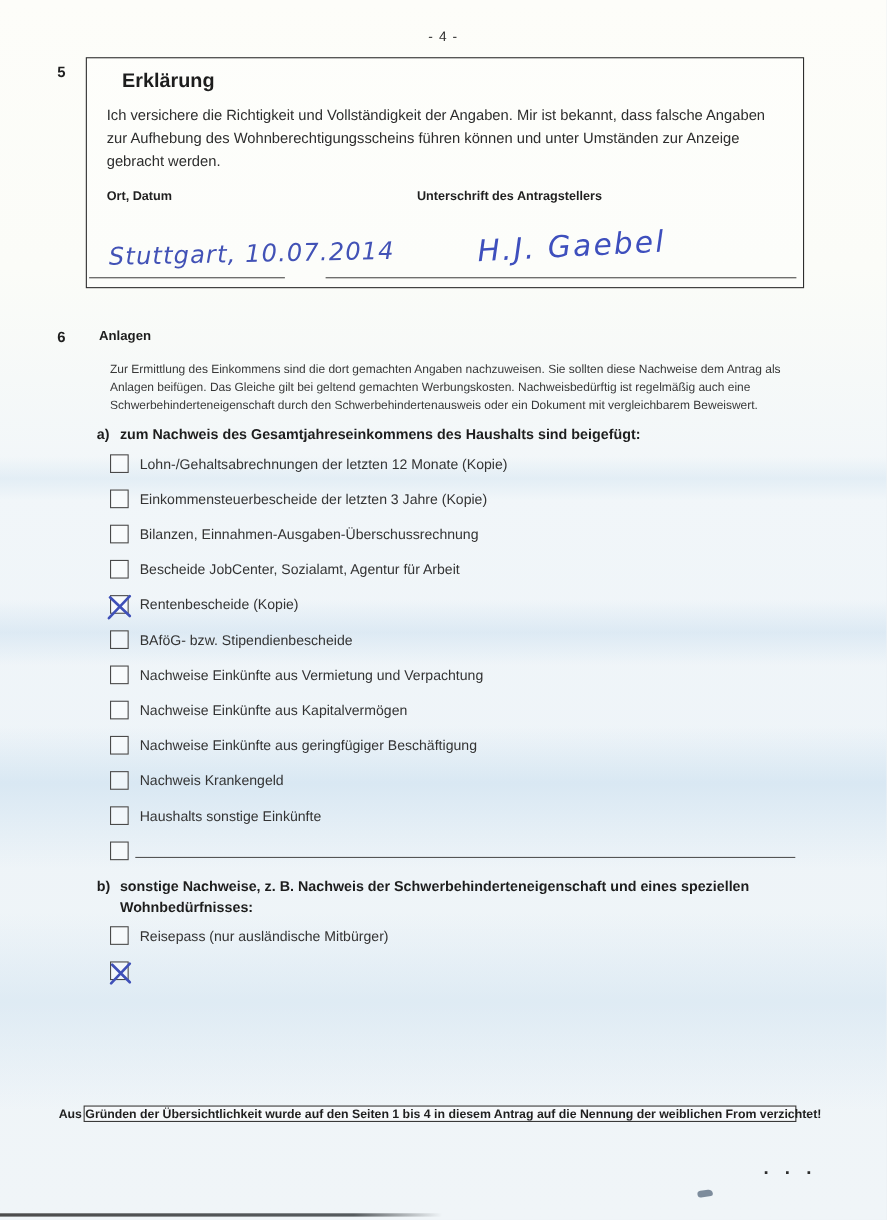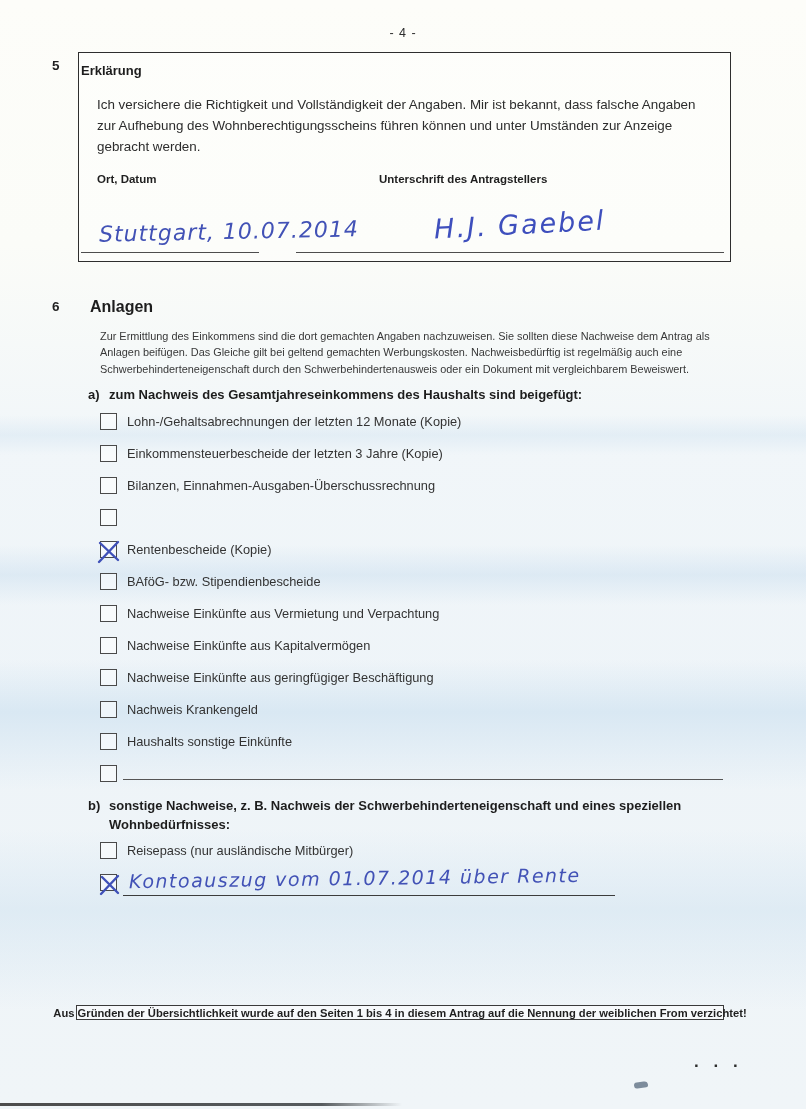--- a/index.html
+++ b/index.html
@@ -30,37 +30,37 @@
   .secnum{position:absolute;font-size:13.5px;font-weight:bold;color:#1f1f1f;}
   .secnum.n5{left:52px;top:58px;}
   .secnum.n6{left:52px;top:299px;}
 
   
   .decl-box{
     position:absolute;left:78px;top:52px;width:653px;height:210px;
     border:1.6px solid #2e2e2e;background:rgba(255,255,255,.35);
     box-sizing:border-box;
   }
-  .decl-title{position:absolute;left:2px;top:10px;font-size:13px;font-weight:bold;color:#1d1d1d;}
+  .decl-title{position:absolute;left:32px;top:10px;font-size:18px;font-weight:bold;color:#1d1d1d;}
   .decl-body{position:absolute;left:18px;top:42px;width:618px;font-size:13.4px;line-height:1.55;color:#2d2d2d;}
   .decl-label{position:absolute;font-size:11.5px;font-weight:bold;color:#1f1f1f;}
   .decl-label.ort{left:18px;top:120px;}
   .decl-label.unterschrift{left:300px;top:120px;}
   .sigline{position:absolute;height:0;border-bottom:1.6px solid #4d4d4d;}
   .sigline.l1{left:2px;top:199px;width:178px;}
   .sigline.l2{left:217px;top:199px;width:428px;}
   .hand{
     font-family:"DejaVu Sans", sans-serif;font-style:italic;
     color:#4252b6;white-space:nowrap;
   }
   .hand.ort-val{position:absolute;left:20px;top:166px;font-size:22px;transform:rotate(-1.2deg);letter-spacing:1px;}
   .hand.sig-val{position:absolute;left:355px;top:156px;font-size:27px;transform:rotate(-3deg);letter-spacing:2px;color:#3e4fbd;}
 
   
-  .anlagen-title{position:absolute;left:90px;top:298px;font-size:16px;font-weight:bold;color:#1d1d1d;}
+  .anlagen-title{position:absolute;left:90px;top:298px;font-size:12px;font-weight:bold;color:#1d1d1d;}
   .anlagen-intro{position:absolute;left:100px;top:328px;width:612px;font-size:10.9px;line-height:1.5;color:#383838;}
 
   .part-heading{position:absolute;font-size:13px;font-weight:bold;color:#1d1d1d;line-height:1.45;}
   .part-heading .ph-label{position:absolute;left:0;top:0;}
   .part-heading .ph-text{display:block;padding-left:21px;}
   .part-heading.pa{left:88px;top:386px;width:640px;}
   .part-heading.pb{left:88px;top:797px;width:630px;}
 
   .check-list{position:absolute;left:100px;}
   .check-list.la{top:412px;width:630px;text-align:center;}
@@ -132,20 +132,21 @@
     <div class="check-row">
       <span class="checkbox"></span>
       <span class="check-label">Einkommensteuerbescheide der letzten 3 Jahre (Kopie)</span>
     </div>
     <div class="check-row">
       <span class="checkbox"></span>
       <span class="check-label">Bilanzen, Einnahmen-Ausgaben-Überschussrechnung</span>
     </div>
     <div class="check-row">
       <span class="checkbox"></span>
+      <span class="check-label">Bescheide JobCenter, Sozialamt, Agentur für Arbeit</span>
     </div>
     <div class="check-row checked">
       <span class="checkbox">
           <svg class="xmark" width="30" height="30">
             <path d="M6 7 L24 24 M24 6 L5 26" stroke="#3f50b8" stroke-width="2.4" fill="none" stroke-linecap="round"></path>
           </svg>
         </span>
       <span class="check-label">Rentenbescheide (Kopie)</span>
     </div>
     <div class="check-row">
@@ -187,23 +188,20 @@
     <div class="check-row">
       <span class="checkbox"></span>
       <span class="check-label">Reisepass (nur ausländische Mitbürger)</span>
     </div>
     <div class="check-row checked">
       <span class="checkbox">
           <svg class="xmark" width="26" height="26" style="left:-4px;top:-4px;">
             <path d="M5 6 L21 22 M21 5 L4 23" stroke="#3f50b8" stroke-width="2.4" fill="none" stroke-linecap="round"></path>
           </svg>
         </span>
-      <span class="hand-line">
-        <span class="hand kontoauszug">Kontoauszug vom 01.07.2014 über Rente</span>
-      </span>
     </div>
   </div>
 
   <div class="footer-note">
     <span>Aus Gründen der Übersichtlichkeit wurde auf den Seiten 1 bis 4 in diesem Antrag auf die Nennung der weiblichen From verzichtet!</span>
   </div>
   <div class="footer-dots">. . .</div>
   <div class="smudge"></div>
   <div class="scan-edge"></div>
 

